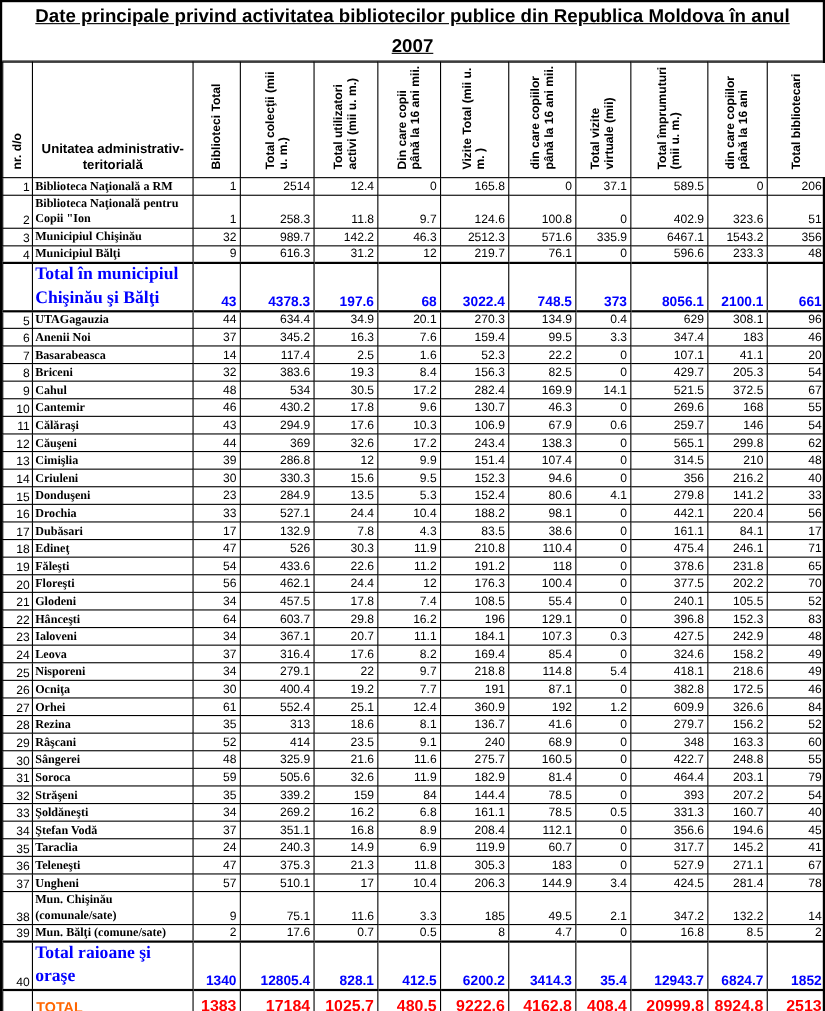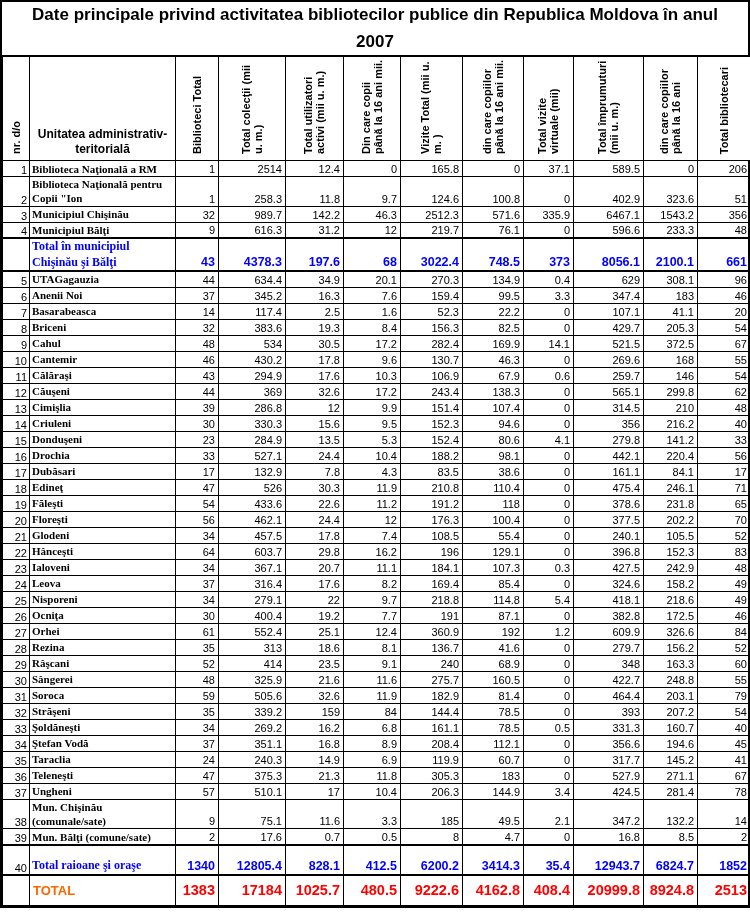--- a/index.html
+++ b/index.html
@@ -3,42 +3,42 @@
 <meta charset="utf-8">
 <style>
   html,body{margin:0;padding:0;background:#fff;}
   body{width:750px;font-family:"Liberation Sans",sans-serif;}
   .sheet{width:750px;box-sizing:border-box;border:2px solid #000;background:#fff;}
   .title{
     border-bottom:1px solid #000;
     height:53px;display:flex;align-items:center;justify-content:center;
     text-align:center;font:bold 17px/1.55 "Liberation Sans",sans-serif;color:#000;
   }
-  .title span{display:block;max-width:700px;}
+  .title span{display:block;max-width:700px;text-decoration:underline;}
   table{border-collapse:collapse;width:746px;table-layout:fixed;}
   td,th{border:1px solid #000;overflow:hidden;box-sizing:border-box;}
   thead tr{height:103px;}
   th{background:#fff;font-weight:bold;}
   .h-rot{vertical-align:bottom;text-align:center;padding:2px 1px;}
   .vtext{
     display:inline-block;writing-mode:vertical-rl;transform:rotate(180deg);
     max-height:95px;font:bold 11px/1.12 "Liberation Sans",sans-serif;
     white-space:normal;text-align:left;
   }
   .h-unit{
     vertical-align:bottom;text-align:center;
     font:bold 12px/1.2 "Liberation Sans",sans-serif;padding:0 1px 4px 1px;
   }
   tr.row-data{height:16px;}
   .c-nr{text-align:right;padding:0 2px 0 0;font:11px "Liberation Sans",sans-serif;vertical-align:bottom;}
   .c-name{text-align:left;padding:0 1px 0 2px;font:bold 11px/1.3 "Liberation Serif",serif;vertical-align:bottom;}
   .c-num{text-align:right;padding:0 3px 1px 0;font:11px "Liberation Sans",sans-serif;vertical-align:bottom;}
   tr.row-subtotal td{border-top:2px solid #000;border-bottom:2px solid #000;}
   tr.row-subtotal{height:30px;}
-  tr.row-subtotal .c-name{color:var(--blue);font-size:12px;}
+  tr.row-subtotal .c-name{color:var(--blue);font-size:16px;}
   tr.row-subtotal .c-num{color:var(--blue);font-weight:bold;font-size:12.5px;}
   tr.row-grand{height:31px;}
   tr.row-grand td{border-top:2px solid #000;}
   tr.row-grand .c-name{color:var(--orange);font:bold 13px "Liberation Sans",sans-serif;vertical-align:middle;padding-left:3px;}
   tr.row-grand .c-num{color:var(--red);font:bold 14.5px "Liberation Sans",sans-serif;vertical-align:middle;}
 </style>
 </head>
 <body>
 
 <div class="sheet">

